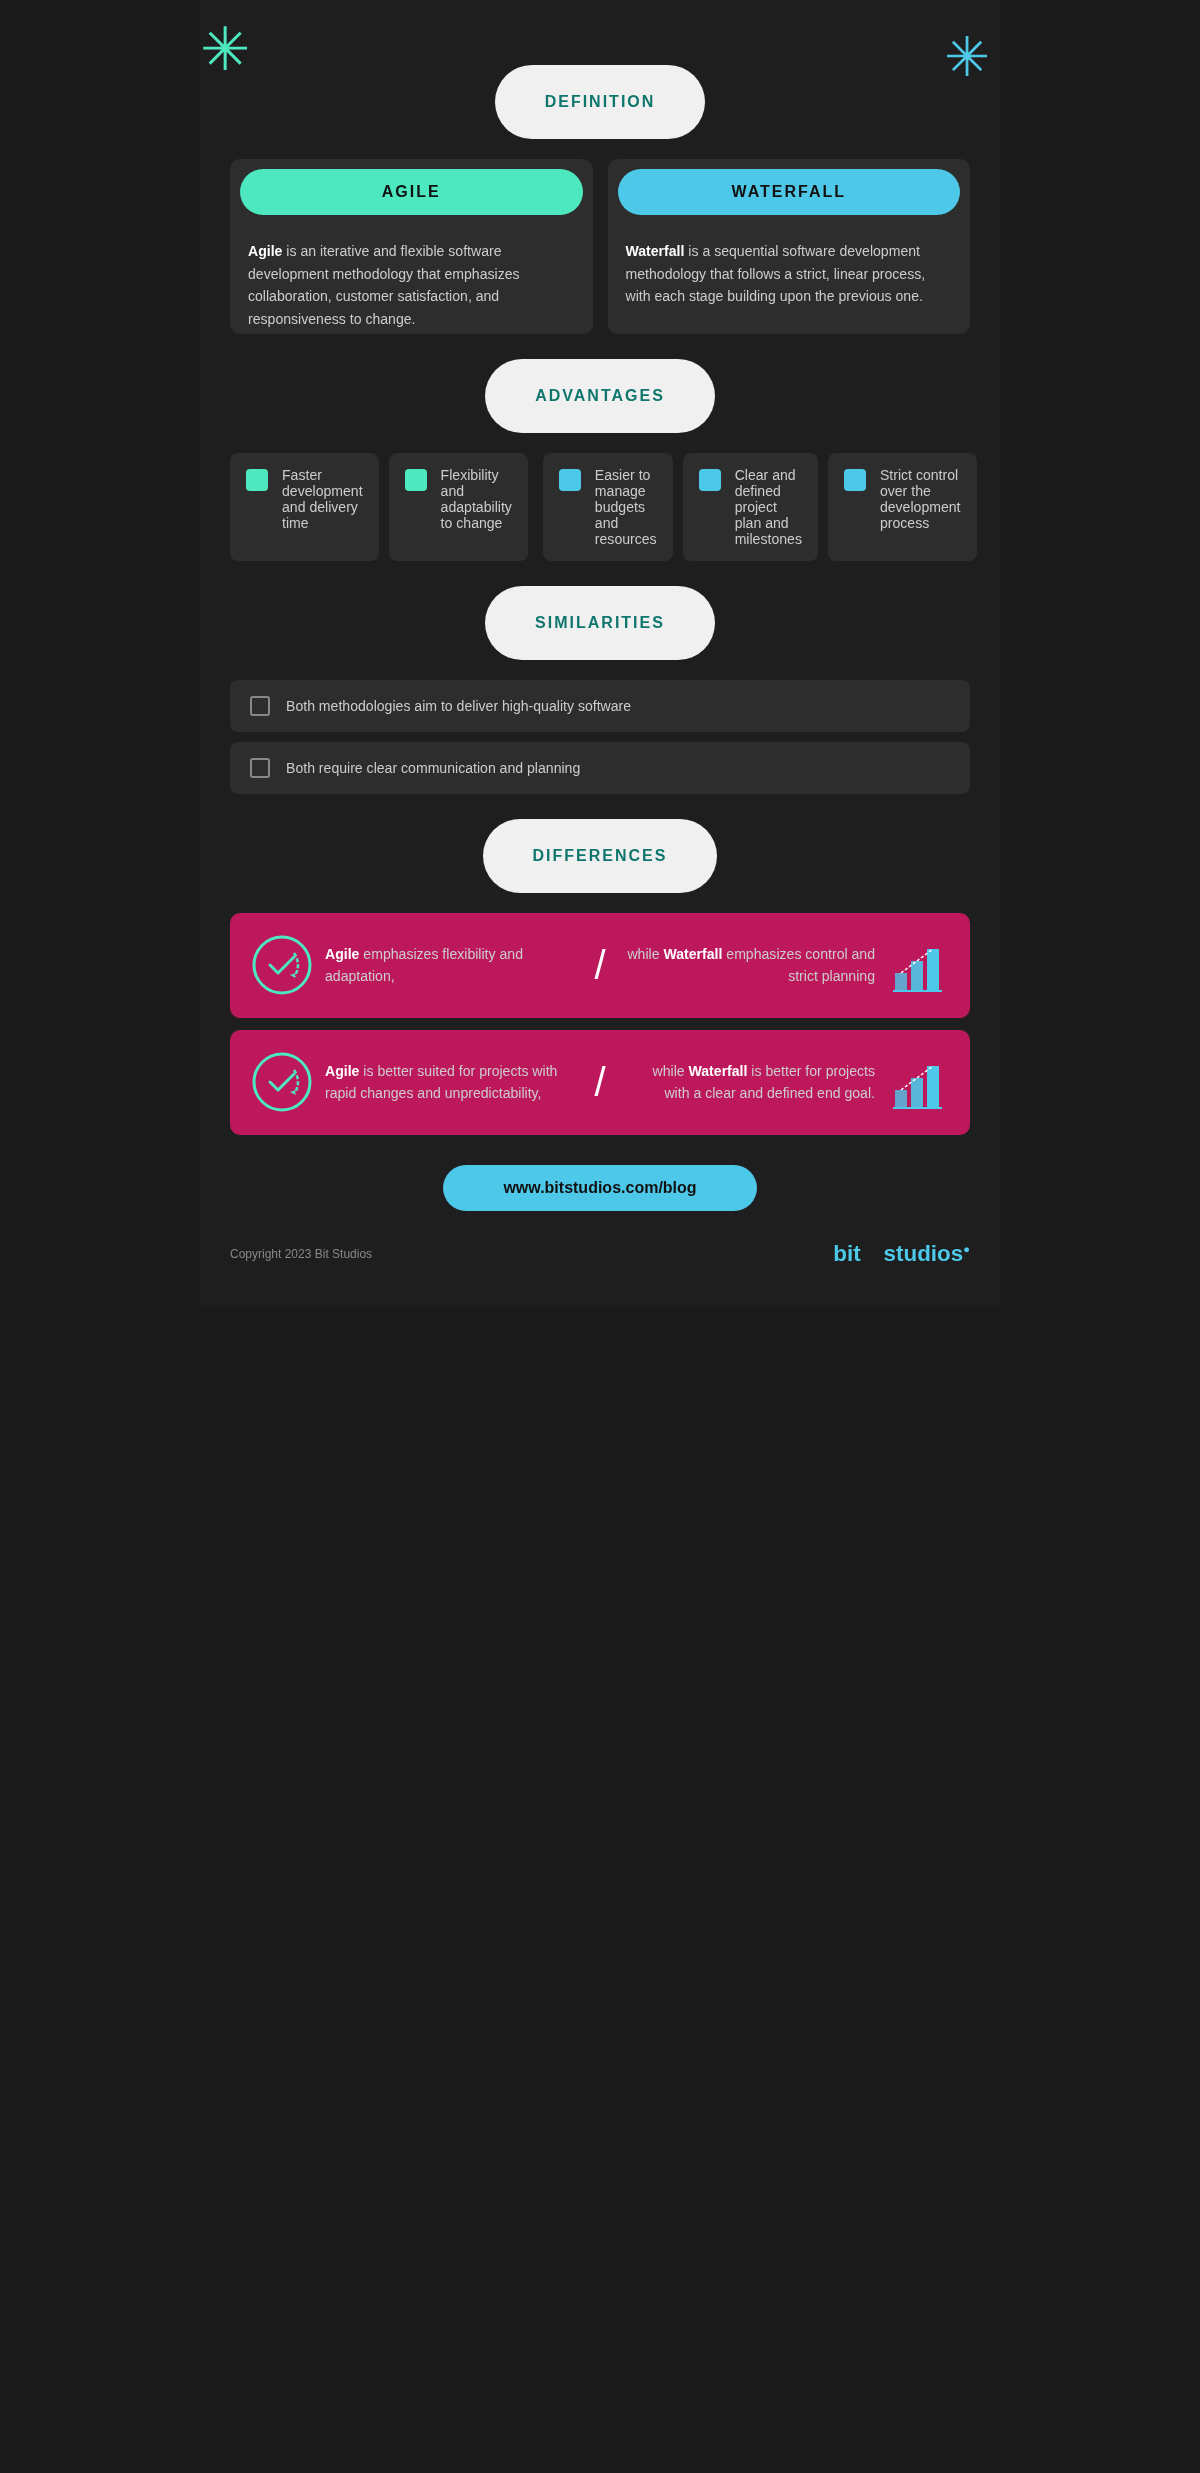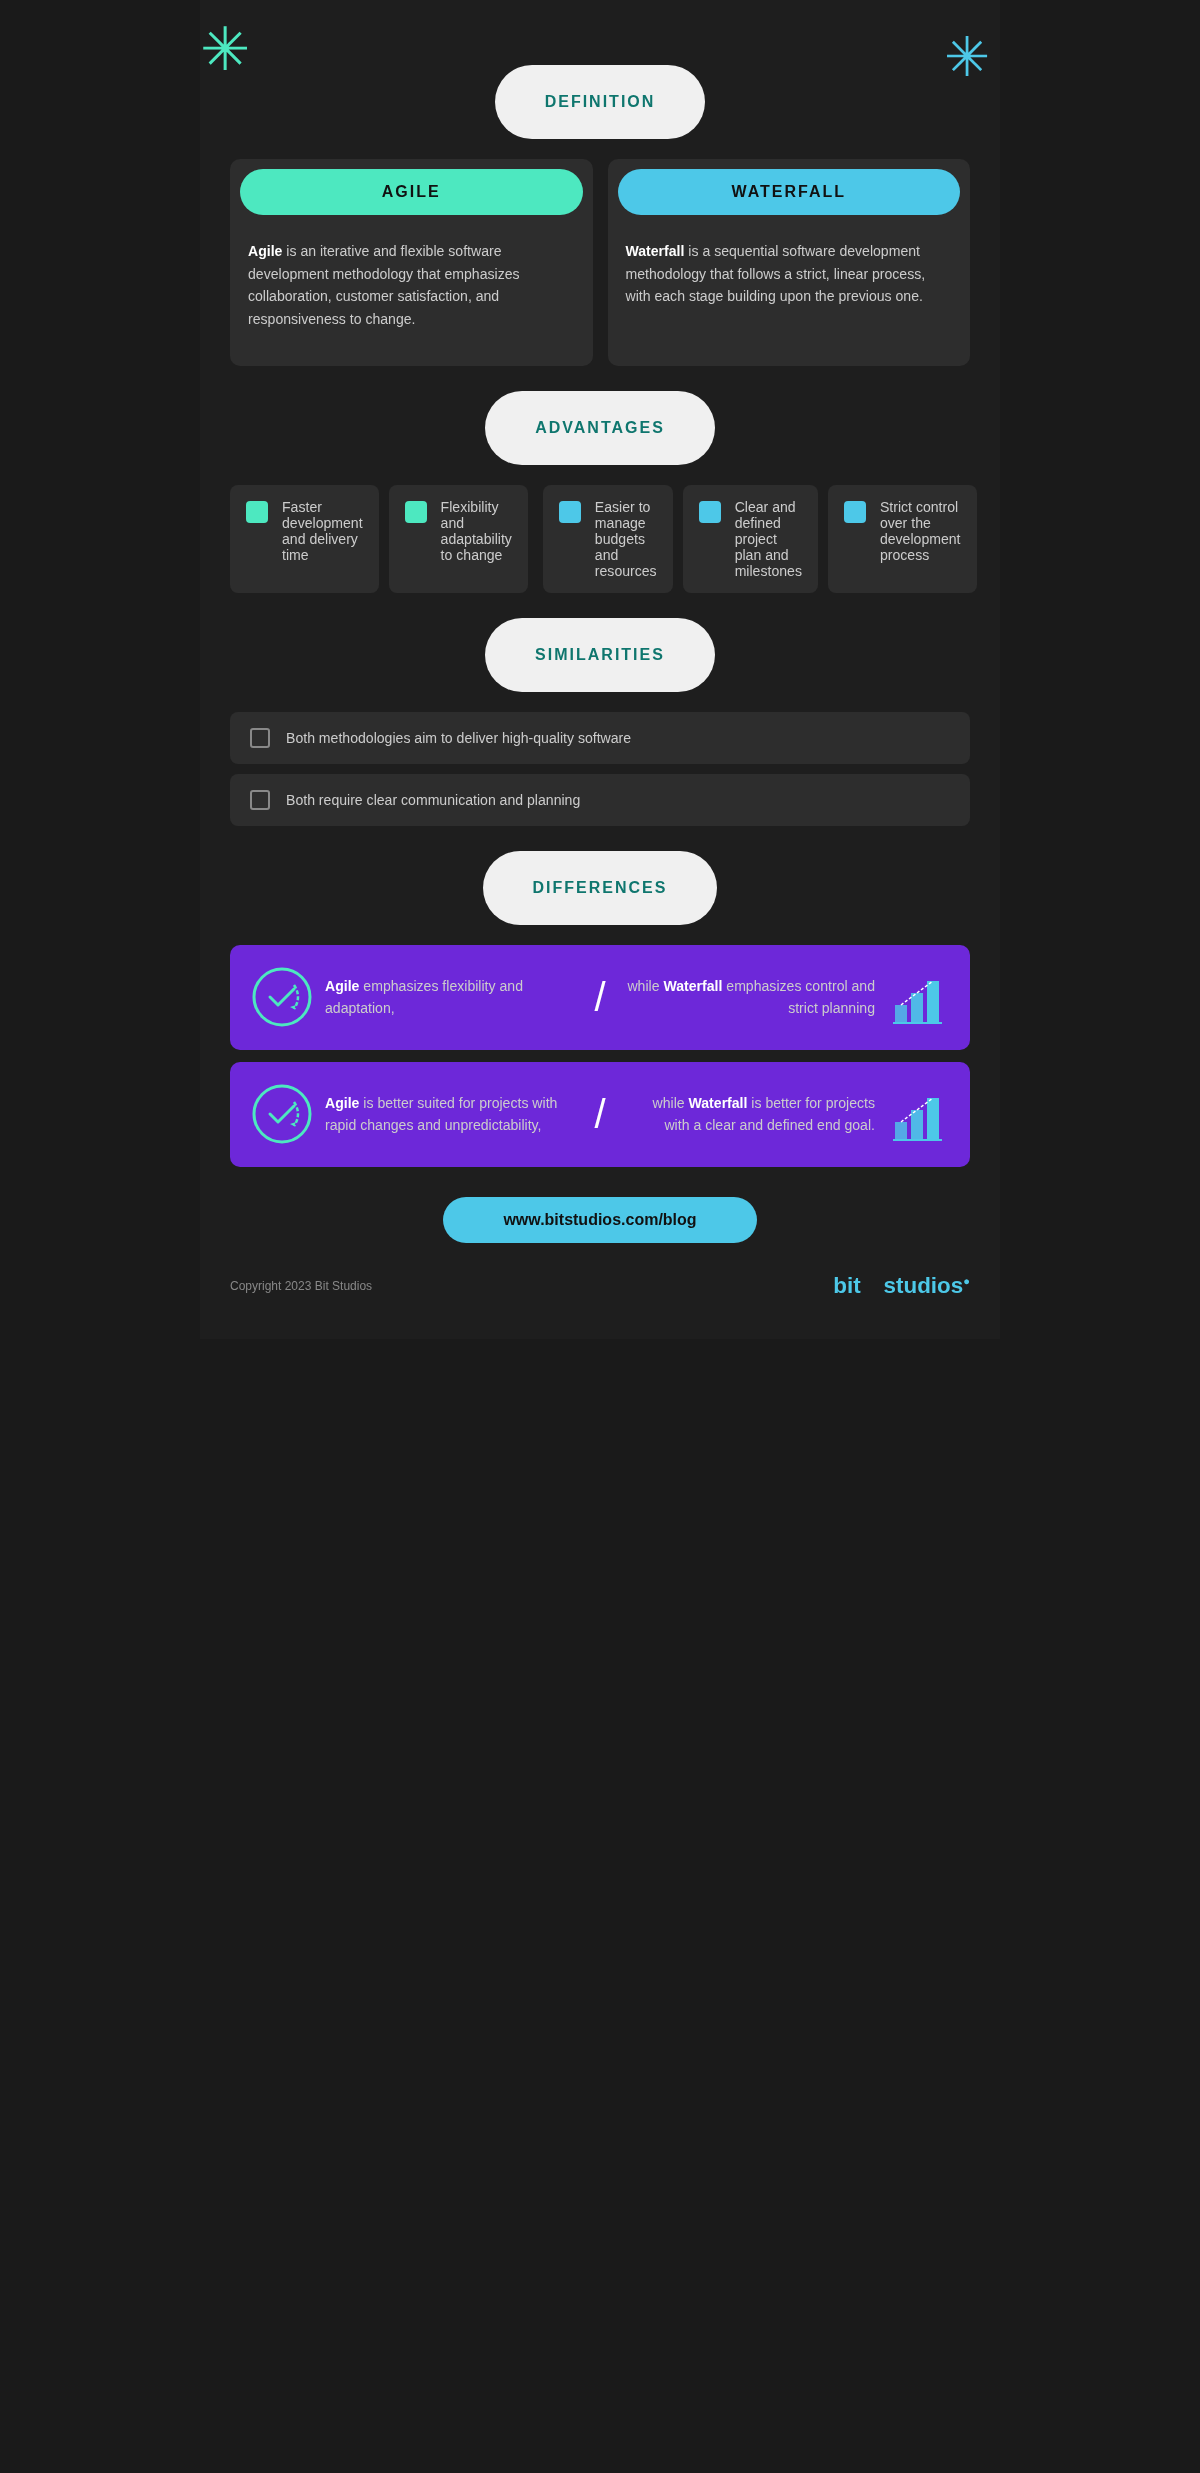--- a/index.html
+++ b/index.html
@@ -82,21 +82,21 @@
       padding: 14px;
       font-weight: 900;
       font-size: 1em;
       letter-spacing: 2px;
       border-radius: 50px;
       margin: 10px;
     }
     .def-card-header.agile-header { background: #4de8c0; color: #111; }
     .def-card-header.waterfall-header { background: #4dc8e8; color: #111; }
     .def-card-body {
-      padding: 15px 18px 36px;
+      padding: 15px 18px 4px;
       font-size: 0.88em;
       line-height: 1.6;
       color: #ccc;
     }
     .def-card-body strong { color: #fff; }
 
     
     .advantages-row {
       display: flex;
       gap: 15px;
@@ -151,21 +151,21 @@
       border-radius: 3px;
       flex-shrink: 0;
       background: transparent;
     }
 
     
     .differences-section {
       margin-bottom: 30px;
     }
     .diff-item {
-      background: #6d28d9;
+      background: #be185d;
       border-radius: 10px;
       padding: 20px;
       display: flex;
       align-items: center;
       gap: 10px;
       margin-bottom: 12px;
     }
     .diff-icon-left {
       width: 65px;
       height: 65px;

